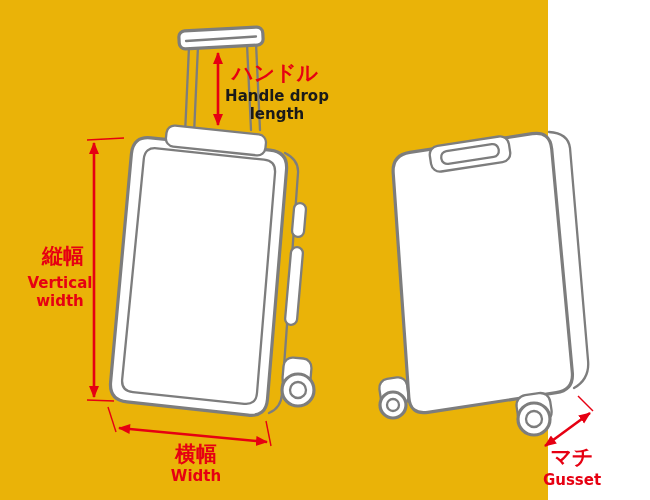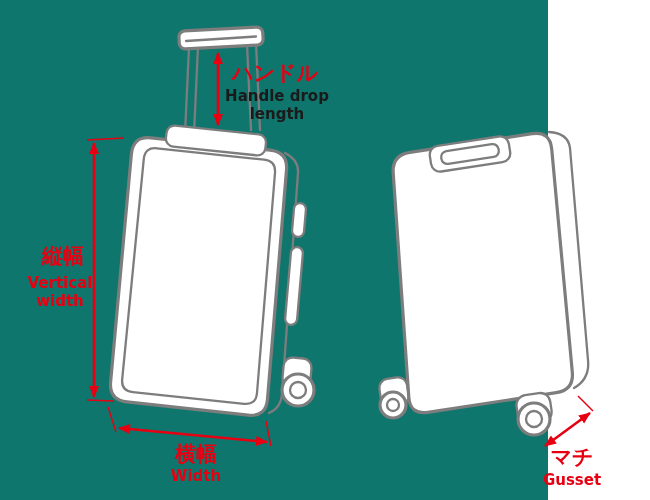--- a/index.html
+++ b/index.html
@@ -8,21 +8,21 @@
     background: #ffffff;
     width: 650px;
     height: 500px;
     overflow: hidden;
     font-family: "DejaVu Sans", "Liberation Sans", sans-serif;
   }
   #stage {
     position: relative;
     width: 548px;
     height: 500px;
-    background: #0f766e;
+    background: #eab308;
   }
   svg { display: block; }
 
   .case {
     stroke: var(--outline, #7d7d7d);
     stroke-width: 3.2;
     fill: #ffffff;
     stroke-linejoin: round;
     stroke-linecap: round;
   }

